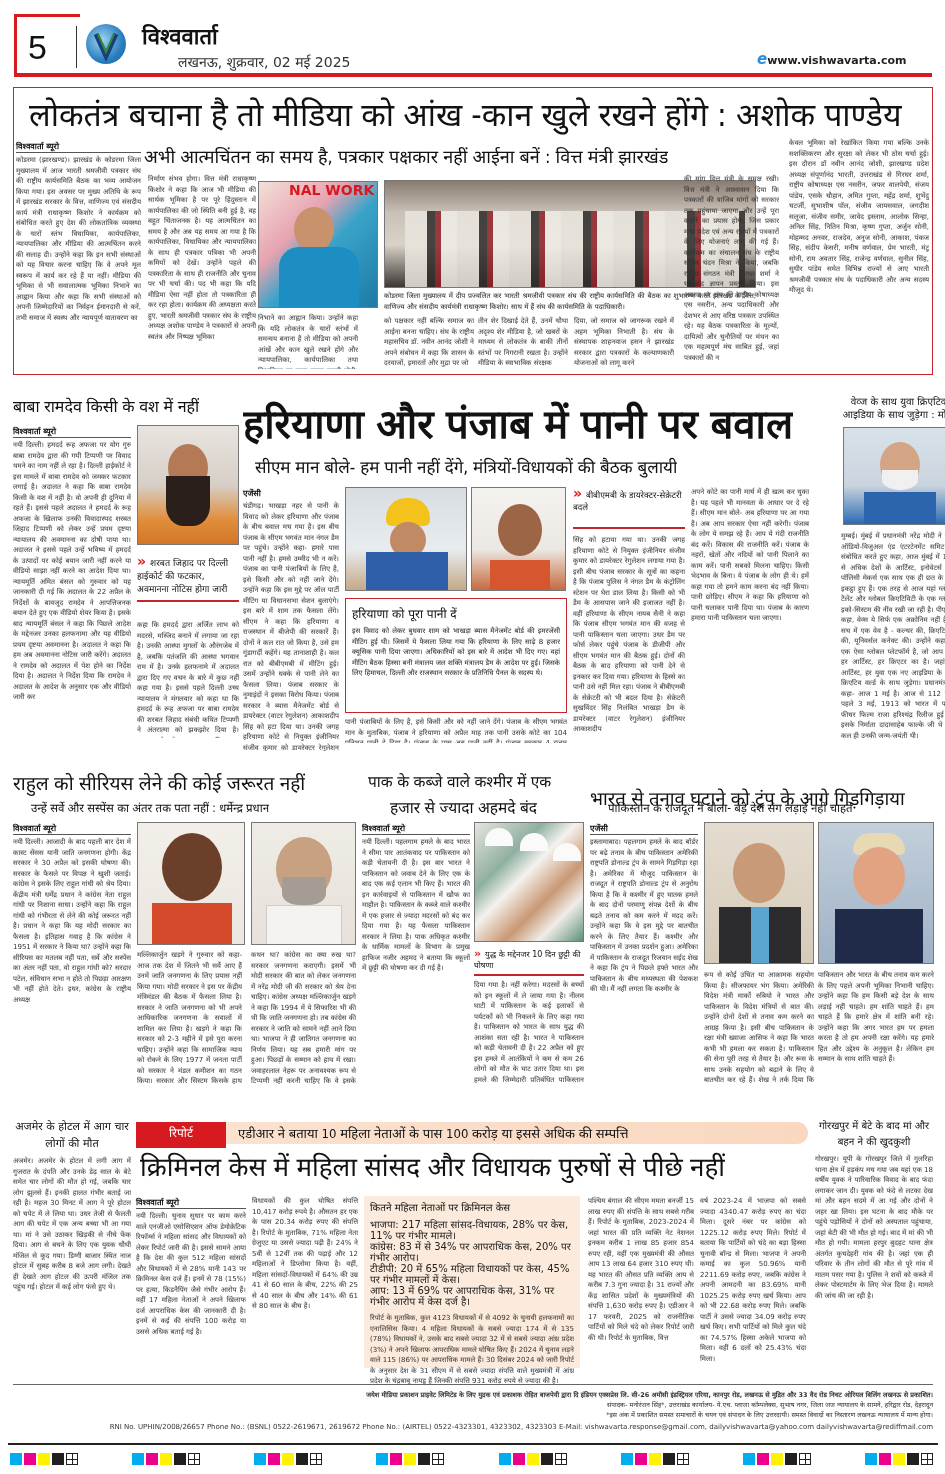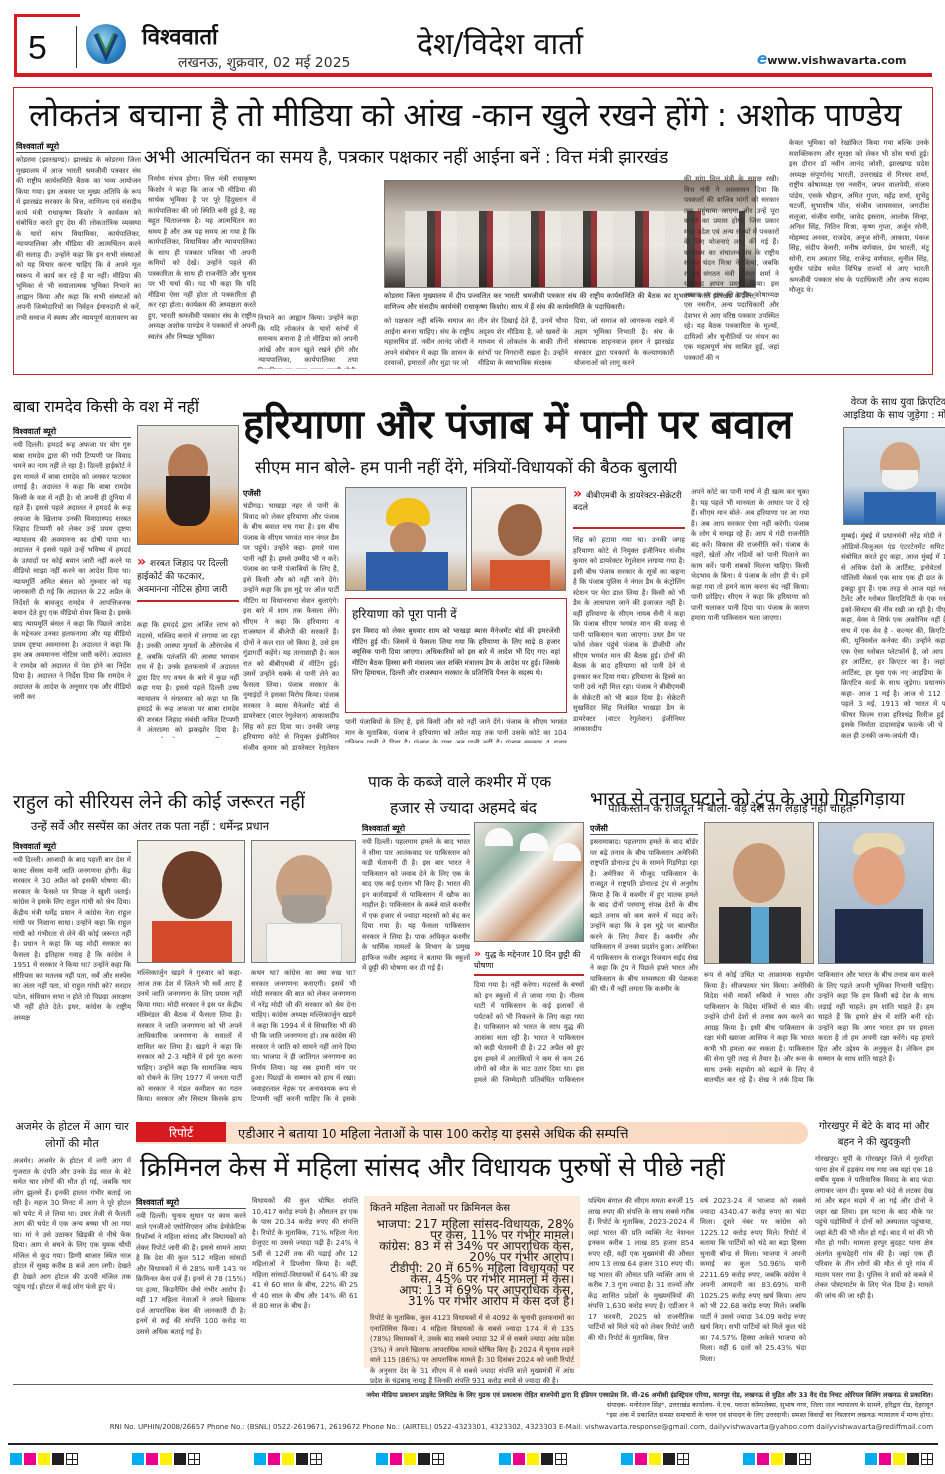--- a/index.html
+++ b/index.html
@@ -26,34 +26,38 @@
   <div class="abs" style="left:16px;top:14px;font-size:34px;font-family:'Liberation Sans',sans-serif;color:#111;">5</div>
   <div class="abs" style="left:64px;top:12px;width:1px;height:42px;background:#333;"></div>
   <div class="abs" style="left:74px;top:10px;width:40px;height:40px;border-radius:50%;background:radial-gradient(circle at 40% 40%,#9fd4f0,#2a7fc0 60%,#1d5c9a);">
     <svg width="40" height="40" viewBox="0 0 40 40">
         <path d="M10 10 L20 32 L30 10" fill="none" stroke="#1a3e7a" stroke-width="5"></path>
         <path d="M12 10 L20 28 L28 10" fill="none" stroke="#2e8b3e" stroke-width="2"></path>
       </svg>
   </div>
   <div class="abs" style="left:130px;top:6px;font-size:22px;font-weight:bold;color:#111;">विश्ववार्ता</div>
   <div class="abs" style="left:122px;top:38px;font-size:14px;color:#333;margin-left:44px;">लखनऊ,  शुक्रवार, 02 मई 2025</div>
-  <div class="abs" style="left:405px;top:8px;font-size:30px;color:#111;">देश/विदेश वार्ता</div>
   <div class="abs" style="left:745px;top:36px;font-size:11px;font-weight:bold;color:#222;">
     <span style="color:#2a8fd8;font-size:15px;font-style:italic;font-weight:bold;">e</span><span>www.vishwavarta.com</span>
   </div>
 </div>
 
 <div class="abs" style="left:13px;top:87px;width:920px;height:288px;border:1.5px solid #c0262c;">
   <div class="hl" style="left:15px;top:4px;font-size:32px;">लोकतंत्र बचाना है तो मीडिया को आंख -कान खुले रखने होंगे : अशोक  पाण्डेय</div>
   <div class="hl" style="left:130px;top:56px;font-size:18px;">अभी आत्मचिंतन का समय है, पत्रकार पक्षकार नहीं आईना बनें  : वित्त मंत्री झारखंड</div>
   <div class="abs" style="left:2px;top:52px;width:125px;">
     <div class="byline">विश्ववार्ता ब्यूरो</div>
     <div class="txt" style="height:225px;">कोडरमा (झारखण्ड)। झारखंड के कोडरमा जिला मुख्यालय में आज भारती श्रमजीवी पत्रकार संघ की राष्ट्रीय कार्यसमिति बैठक का भव्य आयोजन किया गया। इस अवसर पर मुख्य अतिथि के रूप में झारखंड सरकार के वित्त, वाणिज्य एवं संसदीय कार्य मंत्री राधाकृष्ण किशोर ने कार्यक्रम को संबोधित करते हुए देश की लोकतांत्रिक व्यवस्था के चारों स्तंभ विधायिका, कार्यपालिका, न्यायपालिका और मीडिया की आत्मचिंतन करने की सलाह दी। उन्होंने कहा कि इन सभी संस्थाओं को यह विचार करना चाहिए कि वे अपने मूल स्वरूप में कार्य कर रहे हैं या नहीं। मीडिया की भूमिका से भी सवालात्मक भूमिका निभाने का आह्वान किया और कहा कि सभी संस्थाओं को अपनी जिम्मेदारियों का निर्वहन ईमानदारी से करें, तभी समाज में स्वस्थ और न्यायपूर्ण वातावरण का</div>
   </div>
   <div class="txt abs" style="left:134px;top:86px;width:108px;height:195px;">निर्माण संभव होगा। वित्त मंत्री राधाकृष्ण किशोर ने कहा कि आज भी मीडिया की सार्थक भूमिका है पर पूरे हिंदुस्तान में कार्यपालिका की जो स्थिति बनी हुई है, वह बहुत चिंताजनक है। यह आत्मचिंतन का समय है और अब यह समय आ गया है कि कार्यपालिका, विधायिका और न्यायपालिका के साथ ही पत्रकार पत्रिका भी अपनी कमियों को देखें। उन्होंने पहले की पत्रकारिता के साथ ही राजनीति और चुनाव पर भी चर्चा की। पद भी कहा कि यदि मीडिया ऐसा नहीं होता तो पत्रकारिता ही कर रहा होता। कार्यक्रम की अध्यक्षता करते हुए, भारती श्रमजीवी पत्रकार संघ के राष्ट्रीय अध्यक्ष अशोक पाण्डेय ने पत्रकारों से अपनी स्वतंत्र और निष्पक्ष भूमिका</div>
+  <div class="photo" style="left:244px;top:93px;width:120px;height:127px;background:linear-gradient(135deg,#f3e0d8 0%,#e8a3b0 35%,#3aa3c9 55%,#1e7aa6 100%);">
+    <div class="abs" style="left:30px;top:0;font-size:14px;font-weight:bold;color:#d71920;">NAL WORK</div>
+    <div class="abs" style="left:35px;top:25px;width:40px;height:45px;border-radius:50%;background:#c8926c;"></div>
+    <div class="abs" style="left:20px;top:65px;width:80px;height:62px;border-radius:20px 20px 0 0;background:#1c8ec3;"></div>
+  </div>
   <div class="txt abs" style="left:244px;top:225px;width:100px;height:56px;">निभाने का आह्वान किया। उन्होंने कहा कि यदि लोकतंत्र के चारों स्तंभों में समन्वय बनाना है तो मीडिया को अपनी आंखें और कान खुले रखने होंगे और न्यायपालिका, कार्यपालिका तथा विधायिका पर नजर बनाए रखनी होगी। उन्होंने यह भी कहा कि पत्रकारों</div>
   <div class="photo" style="left:370px;top:92px;width:372px;height:108px;background:linear-gradient(180deg,#8a7b70 0%,#c9c2b8 30%,#d8d2c8 60%,#3e3836 100%);">
     <div class="abs" style="left:20px;top:30px;width:340px;height:78px;background:repeating-linear-gradient(90deg,#e9e5de 0 22px,#2d2a28 22px 30px,#8f1f26 30px 36px,#f0ede7 36px 52px);opacity:.85"></div>
   </div>
   <div class="txt abs" style="left:370px;top:203px;width:372px;height:22px;font-size:7px;color:#222;">कोडरमा जिला मुख्यालय में दीप प्रज्वलित कर भारती श्रमजीवी पत्रकार संघ की राष्ट्रीय कार्यसमिति की बैठक का शुभारम्भ करते झारखंड के वित्त, वाणिज्य और संसदीय कार्यमंत्री राधाकृष्ण किशोर। साथ में हैं संघ की कार्यसमिति के पदाधिकारी।</div>
   <div class="txt abs" style="left:370px;top:228px;width:90px;height:56px;">को पक्षकार नहीं बल्कि समाज का आईना बनना चाहिए। संघ के राष्ट्रीय महासचिव डॉ. नवीन आनंद जोशी ने अपने संबोधन में कहा कि शासन के दरवाजों, इमारतों और मुद्रा पर जो</div>
   <div class="txt abs" style="left:464px;top:228px;width:90px;height:56px;">तीन शेर दिखाई देते हैं, उनमें चौथा अदृश्य शेर मीडिया है, जो खबरों के माध्यम से लोकतंत्र के बाकी तीनों स्तंभों पर निगरानी रखता है। उन्होंने मीडिया के स्वाभाविक संरक्षक</div>
   <div class="txt abs" style="left:560px;top:228px;width:100px;height:56px;">दिया, जो समाज को जागरूक रखने में अहम भूमिका निभाती है। संघ के संस्थापक शाहनवाज हसन ने झारखंड सरकार द्वारा पत्रकारों के कल्याणकारी योजनाओं को लागू करने</div>
   <div class="txt abs" style="left:670px;top:86px;width:95px;height:195px;">की मांग वित्त मंत्री के समक्ष रखी। वित्त मंत्री ने आश्वासन दिया कि पत्रकारों की वाजिब मांगों को सरकार तक पहुंचाया जाएगा और उन्हें पूरा कराने का प्रयास होगा, जिस प्रकार मध्य प्रदेश एवं अन्य राज्यों में पत्रकारों के लिए योजनाएं लागू की गई हैं। कार्यक्रम का संचालन संघ के राष्ट्रीय सचिव चंदन मिश्रा ने किया, जबकि राष्ट्रीय संगठन मंत्री गिरधर शर्मा ने धन्यवाद ज्ञापन प्रस्तुत किया। इस अवसर पर संघ की राष्ट्रीय कोषाध्यक्ष एस नसरीन, अन्य पदाधिकारी और देशभर से आए वरिष्ठ पत्रकार उपस्थित रहे। यह बैठक पत्रकारिता के मूल्यों, दायित्वों और चुनौतियों पर मंथन का एक महत्वपूर्ण मंच साबित हुई, जहां पत्रकारों की न</div>
   <div class="txt abs" style="left:775px;top:50px;width:140px;height:232px;">केवल भूमिका को रेखांकित किया गया बल्कि उनके सशक्तिकरण और सुरक्षा को लेकर भी ठोस चर्चा हुई। इस दौरान डॉ नवीन आनंद जोशी, झारखण्ड प्रदेश अध्यक्ष संपूर्णानंद भारती, उत्तराखंड से गिरधर शर्मा, राष्ट्रीय कोषाध्यक्ष एस नसरीन, जफर वालपेयी, संजय पांडेय, एसके चौहान, अमित गुप्ता, महेंद्र शर्मा, शुभेंदु चटर्जी, सुभाशीष पॉल, संजीव जायसवाल, जगदीश सलूजा, संजीव समीर, जावेद इस्लाम, आलोक सिन्हा, अनिल सिंह, नितिन मिश्रा, कृष्ण गुप्ता, अर्जुन सोनी, मोहम्मद अनवर, राजदेव, अनुज सोनी, आकाश, पंकज सिंह, संदीप केसरी, मनीष वर्णवाल, प्रेम भारती, मंटू सोनी, राम अवतार सिंह, राजेन्द्र वर्णवाल, सुनील सिंह, सुधीर पांडेय समेत विभिन्न राज्यों से आए भारती श्रमजीवी पत्रकार संघ के पदाधिकारी और अन्य सदस्य मौजूद थे।</div>
@@ -106,21 +110,21 @@
 <div class="abs" style="left:818px;top:395px;width:115px;height:350px;margin-left:23px;">
   <div style="font-size:10px;line-height:13px;text-align:center;color:#111;">वेव्ज के साथ युवा क्रिएटिव आइडिया के साथ जुड़ेगा : मोदी</div>
   <div class="photo" style="left:2px;top:32px;width:112px;height:98px;background:linear-gradient(180deg,#d8e2ea 0%,#c9d4de 60%,#2d6bb3 100%);">
     <div class="abs" style="left:36px;top:14px;width:40px;height:46px;border-radius:50%;background:#d3a584;"></div>
     <div class="abs" style="left:38px;top:42px;width:36px;height:20px;border-radius:0 0 50% 50%;background:#f0f0f0;"></div>
     <div class="abs" style="left:20px;top:64px;width:72px;height:34px;background:#2c64ad;"></div>
   </div>
   <div class="txt abs" style="left:0;top:136px;width:115px;height:210px;">मुम्बई। मुंबई में प्रधानमंत्री नरेंद्र मोदी ने वर्ल्ड ऑडियो-विजुअल एंड एंटरटेनमेंट समिट की संबोधित करते हुए कहा, आज मुंबई में 100 से अधिक देशों के आर्टिस्ट, इनोवेटर्स और पॉलिसी मेकर्स एक साथ एक ही छत के नीचे इकट्ठा हुए हैं। एक तरह से आज यहां ग्लोबल टैलेंट और ग्लोबल क्रिएटिविटी के एक ग्लोबल इको-सिस्टम की नींव रखी जा रही है। पीएम ने कहा, वेव्स ये सिर्फ एक अक्रोनिम नहीं है, ये सच में एक वेव है - कल्चर की, क्रिएटिविटी की, यूनिवर्सल कनेक्ट की। उन्होंने कहा, ये एक ऐसा ग्लोबल प्लेटफॉर्म है, जो आप जैसे हर आर्टिस्ट, हर क्रिएटर का है। जहां हर आर्टिस्ट, हर युवा एक नए आइडिया के साथ क्रिएटिव वर्ल्ड के साथ जुड़ेगा। प्रधानमंत्री ने कहा- आज 1 मई है। आज से 112 साल पहले 3 मई, 1913 को भारत में पहली फीचर फिल्म राजा हरिश्चंद्र रिलीज हुई थी, इसके निर्माता दादासाहेब फाल्के जी थे और कल ही उनकी जन्म-जयंती थी।</div>
 </div>
 
-<div class="abs" style="left:13px;top:788px;width:345px;height:320px;">
+<div class="abs" style="left:13px;top:770px;width:345px;height:320px;">
   <div class="hl" style="left:0;top:0;font-size:19px;">राहुल को सीरियस लेने की कोई जरूरत नहीं</div>
   <div class="hl" style="left:18px;top:30px;font-size:11.5px;">उन्हें सर्वे और सस्पेंस का अंतर तक पता नहीं  : धर्मेन्द्र प्रधान</div>
   <div class="abs" style="left:0;top:52px;width:118px;">
     <div class="byline">विश्ववार्ता ब्यूरो</div>
     <div class="txt" style="height:262px;">नयी दिल्ली। आजादी के बाद पहली बार देश में कास्ट सेंसस यानी जाति जनगणना होगी। केंद्र सरकार ने 30 अप्रैल को इसकी घोषणा की। सरकार के फैसले पर विपक्ष ने खुशी जताई। कांग्रेस ने इसके लिए राहुल गांधी को श्रेय दिया। केंद्रीय मंत्री धर्मेंद्र प्रधान ने कांग्रेस नेता राहुल गांधी पर निशाना साधा। उन्होंने कहा कि राहुल गांधी को गंभीरता से लेने की कोई जरूरत नहीं है। प्रधान ने कहा कि यह मोदी सरकार का फैसला है। इतिहास गवाह है कि कांग्रेस ने 1951 में सरकार ने किया था? उन्होंने कहा कि सीरियस का मतलब नहीं पता, सर्वे और सस्पेंस का अंतर नहीं पता, वो राहुल गांधी को? सरदार पटेल, संविधान सभा न होते तो पिछड़ा आरक्षण भी नहीं होते देते। इधर, कांग्रेस के राष्ट्रीय अध्यक्ष</div>
   </div>
   <div class="photo" style="left:124px;top:52px;width:108px;height:123px;background:linear-gradient(180deg,#f2efe9 0%,#ebe6df 100%);">
     <div class="abs" style="left:24px;top:10px;width:60px;height:68px;border-radius:50%;background:#6b3f2a;"></div>
     <div class="abs" style="left:14px;top:80px;width:80px;height:43px;background:#d44a2a;"></div>
   </div>
@@ -172,32 +176,32 @@
   <div class="txt abs" style="left:228px;top:200px;width:116px;height:114px;">पाकिस्तान और भारत के बीच तनाव कम करने के लिए पहले अपनी भूमिका निभानी चाहिए। उन्होंने कहा कि हम किसी बड़े देश के साथ लड़ाई नहीं चाहते। हम शांति चाहते हैं। हम चाहते हैं कि हमारे क्षेत्र में शांति बनी रहे। उन्होंने कहा कि अगर भारत हम पर हमला करता है तो हम अपनी रक्षा करेंगे। यह हमारे हित और उद्देश्य के अनुकूल है। लेकिन हम सम्मान के साथ शांति चाहते हैं।</div>
 </div>
 
 <div class="abs" style="left:13px;top:1118px;width:118px;height:255px;">
   <div style="font-size:11px;line-height:17px;text-align:center;color:#111;margin-bottom:4px;">अजमेर के होटल में आग चार लोगों की मौत</div>
   <div class="txt" style="height:212px;">अजमेर। अजमेर के होटल में लगी आग में गुजरात के दंपति और उनके डेढ़ साल के बेटे समेत चार लोगों की मौत हो गई, जबकि चार लोग झुलसे हैं। इनकी हालत गंभीर बताई जा रही है। महज 30 मिनट में आग ने पूरे होटल को चपेट में ले लिया था। उधर तेजी से फैलती आग की चपेट में एक अन्य बच्चा भी आ गया था। मां ने उसे उठाकर खिड़की से नीचे फेंक दिया। आग से बचने के लिए एक युवक चौथी मंजिल से कूद गया। डिग्गी बाजार स्थित नाज होटल में सुबह करीब 8 बजे आग लगी। देखते ही देखते आग होटल की ऊपरी मंजिल तक पहुंच गई। होटल में कई लोग फंसे हुए थे।</div>
 </div>
 
 <div class="abs" style="left:136px;top:1118px;width:672px;height:255px;">
   <div class="abs" style="left:0;top:4px;width:672px;height:22px;background:linear-gradient(90deg,#fbe3d1 0%,#fad8c0 100%);border-radius:0 12px 12px 0;">
-    <div class="abs" style="left:0;top:0;width:90px;height:20px;background:#d71920;color:#fff;font-size:12px;line-height:22px;text-align:center;">रिपोर्ट</div>
+    <div class="abs" style="left:0;top:0;width:90px;height:26px;background:#d71920;color:#fff;font-size:12px;line-height:22px;text-align:center;">रिपोर्ट</div>
     <div class="hl" style="left:102px;top:2px;font-size:13px;">एडीआर ने बताया 10 महिला नेताओं के पास 100 करोड़ या इससे अधिक की सम्पत्ति</div>
   </div>
   <div class="hl" style="left:4px;top:30px;font-size:26px;">क्रिमिनल केस में महिला सांसद और विधायक पुरुषों से पीछे नहीं</div>
   <div class="abs" style="left:0;top:78px;width:110px;">
     <div class="byline">विश्ववार्ता ब्यूरो</div>
     <div class="txt" style="height:162px;">नयी दिल्ली। चुनाव सुधार पर काम करने वाले एनजीओ एसोसिएशन ऑफ डेमोक्रेटिक रिफॉर्म्स ने महिला सांसद और विधायकों को लेकर रिपोर्ट जारी की है। इससे सामने आया है कि देश की कुल 512 महिला सांसदों और विधायकों में से 28% यानी 143 पर क्रिमिनल केस दर्ज हैं। इनमें से 78 (15%) पर हत्या, किडनैपिंग जैसे गंभीर आरोप हैं। वहीं 17 महिला नेताओं ने अपने खिलाफ दर्ज आपराधिक केस की जानकारी दी है। इनमें से कई की संपत्ति 100 करोड़ या उससे अधिक बताई गई है।</div>
   </div>
   <div class="txt abs" style="left:116px;top:78px;width:106px;height:172px;">विधायकों की कुल घोषित संपत्ति 10,417 करोड़ रुपये है। औसतन हर एक के पास 20.34 करोड़ रुपए की संपत्ति है। रिपोर्ट के मुताबिक, 71% महिला नेता ग्रेजुएट या उससे ज्यादा पढ़ी हैं। 24% ने 5वीं से 12वीं तक की पढ़ाई और 12 महिलाओं ने डिप्लोमा किया है। वहीं, महिला सांसदों-विधायकों में 64% की उम्र 41 से 60 साल के बीच, 22% की 25 से 40 साल के बीच और 14% की 61 से 80 साल के बीच है।</div>
   <div class="abs" style="left:228px;top:78px;width:216px;height:172px;background:#fcebdc;padding:4px 6px;">
     <div style="font-size:10px;color:#111;margin-bottom:5px;">कितने महिला नेताओं पर क्रिमिनल केस</div>
-    <div style="font-size:12px;line-height:11px;color:#222;text-align:right;">
+    <div style="font-size:10px;line-height:11px;color:#222;">
       <div>भाजपा: 217 महिला सांसद-विधायक, 28% पर केस, 11% पर गंभीर मामले।</div>
       <div>कांग्रेस: 83 में से 34% पर आपराधिक केस, 20% पर गंभीर आरोप।</div>
       <div>टीडीपी: 20 में 65% महिला विधायकों पर केस, 45% पर गंभीर मामलों में केस।</div>
       <div>आप: 13 में 69% पर आपराधिक केस, 31% पर गंभीर आरोप में केस दर्ज है।</div>
     </div>
     <div class="txt" style="margin-top:6px;height:90px;">रिपोर्ट के मुताबिक, कुल 4123 विधायकों में से 4092 के चुनावी हलफनामों का एनालिसिस किया। 4 महिला विधायकों के सबसे ज्यादा 174 में से 135 (78%) विधायकों ने, उसके बाद सबसे ज्यादा 32 में से सबसे ज्यादा आंध्र प्रदेश (3%) ने अपने खिलाफ आपराधिक मामले घोषित किए हैं। 2024 में चुनाव लड़ने वाले 115 (86%) पर आपराधिक मामले हैं। 30 दिसंबर 2024 को जारी रिपोर्ट के अनुसार देश के 31 सीएम में से सबसे ज्यादा संपत्ति वाले मुख्यमंत्री में आंध्र प्रदेश के चंद्रबाबू नायडू हैं जिनकी संपत्ति 931 करोड़ रुपये से ज्यादा की है।</div>
   </div>
   <div class="txt abs" style="left:452px;top:78px;width:106px;height:172px;">पश्चिम बंगाल की सीएम ममता बनर्जी 15 लाख रुपए की संपत्ति के साथ सबसे गरीब हैं। रिपोर्ट के मुताबिक, 2023-2024 में जहां भारत की प्रति व्यक्ति नेट नेशनल इनकम करीब 1 लाख 85 हजार 854 रुपए रही, वहीं एक मुख्यमंत्री की औसत आय 13 लाख 64 हजार 310 रुपए थी। यह भारत की औसत प्रति व्यक्ति आय से करीब 7.3 गुना ज्यादा है। 31 राज्यों और केंद्र शासित प्रदेशों के मुख्यमंत्रियों की संपत्ति 1,630 करोड़ रुपए है। एडीआर ने 17 फरवरी, 2025 को राजनीतिक पार्टियों को मिले चंदे को लेकर रिपोर्ट जारी की थी। रिपोर्ट के मुताबिक, वित्त</div>
   <div class="txt abs" style="left:564px;top:78px;width:106px;height:172px;">वर्ष 2023-24 में भाजपा को सबसे ज्यादा 4340.47 करोड़ रुपए का चंदा मिला। दूसरे नंबर पर कांग्रेस को 1225.12 करोड़ रुपए मिले। रिपोर्ट में बताया कि पार्टियों को चंदे का बड़ा हिस्सा चुनावी बॉन्ड से मिला। भाजपा ने अपनी कमाई का कुल 50.96% यानी 2211.69 करोड़ रुपए, जबकि कांग्रेस ने अपनी आमदनी का 83.69% यानी 1025.25 करोड़ रुपए खर्च किया। आप को भी 22.68 करोड़ रुपए मिले। जबकि पार्टी ने उससे ज्यादा 34.09 करोड़ रुपए खर्च किए। सभी पार्टियों को मिले कुल चंदे का 74.57% हिस्सा अकेले भाजपा को मिला। वहीं 6 दलों को 25.43% चंदा मिला।</div>
 </div>

